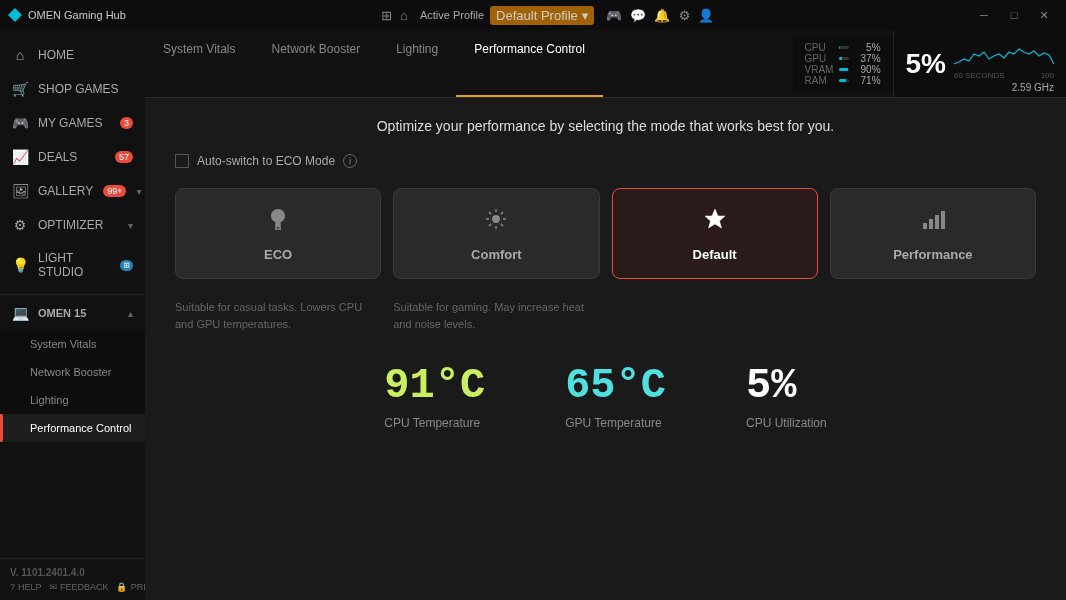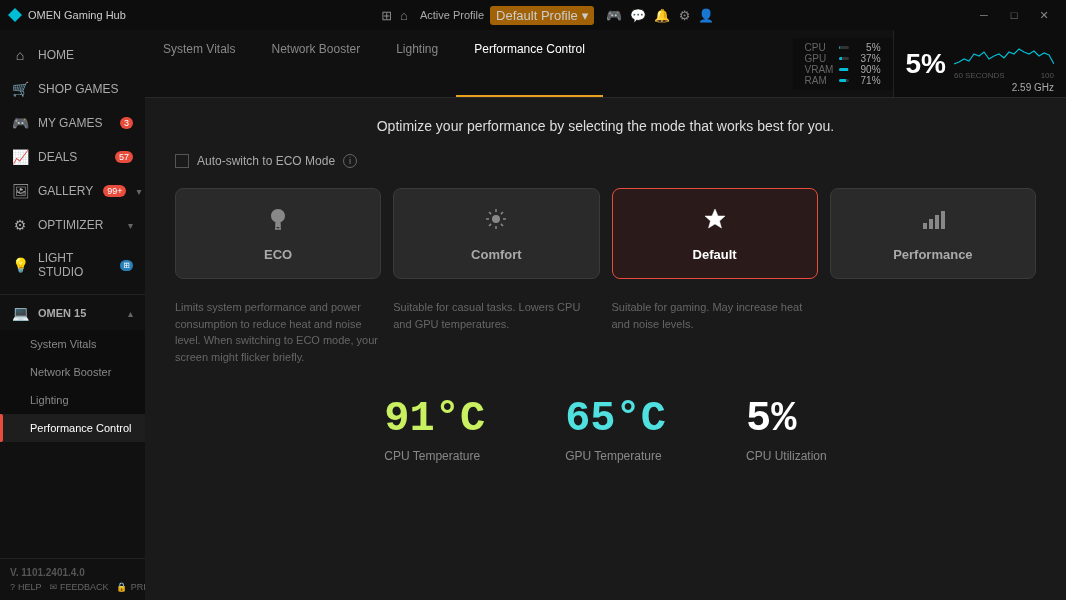--- a/index.html
+++ b/index.html
@@ -653,21 +653,20 @@
               <rect x="10" y="14" width="4" height="10" fill="#888"></rect>
               <rect x="16" y="10" width="4" height="14" fill="#888"></rect>
               <rect x="22" y="6" width="4" height="18" fill="#888"></rect>
             </svg>
           </div>
           <span class="mode-card-name">Performance</span>
         </div>
       </div>
 
       <div class="mode-descriptions">
-        <div class="mode-desc">Limits system performance and power consumption to reduce heat and noise level. When switching to ECO mode, your screen might flicker briefly.</div>
         <div class="mode-desc">Suitable for casual tasks. Lowers CPU and GPU temperatures.</div>
         <div class="mode-desc">Suitable for gaming. May increase heat and noise levels.</div>
       </div>
 
       <div class="temp-section">
         <div class="temp-item">
           <div class="temp-value">91°C</div>
           <div class="temp-label">CPU Temperature</div>
         </div>
         <div class="temp-item">

